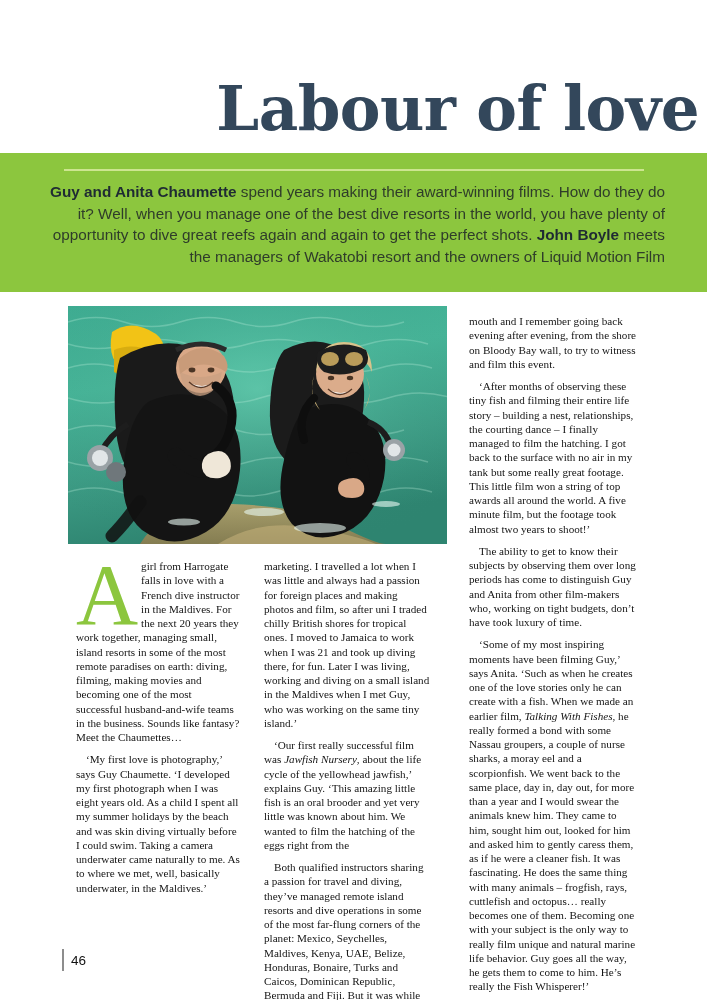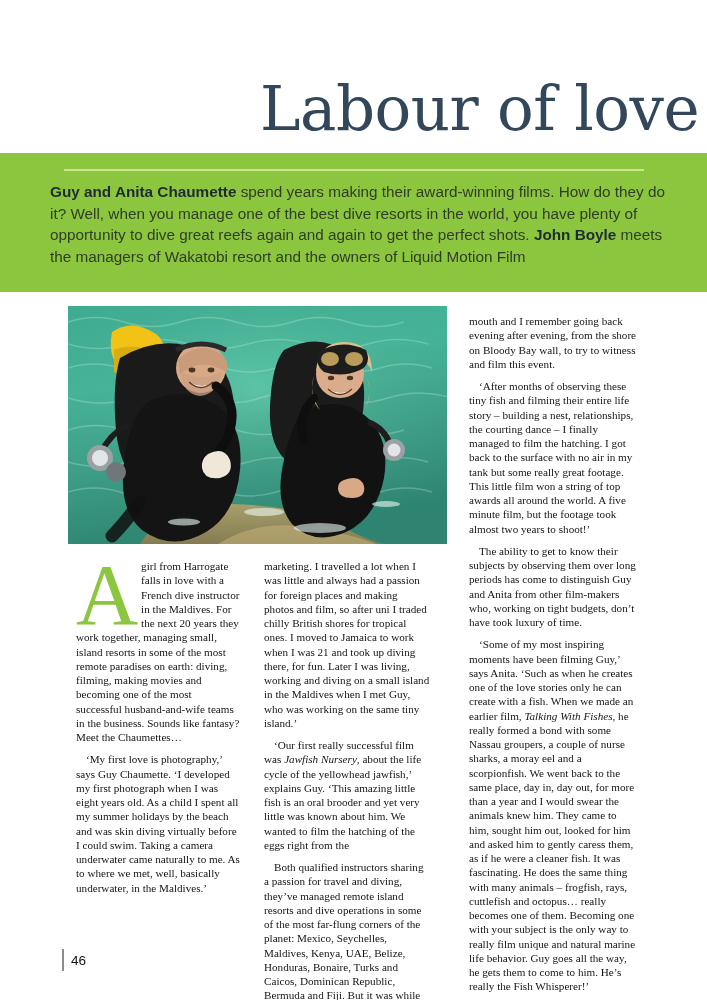--- a/index.html
+++ b/index.html
@@ -24,21 +24,21 @@
     width: 707px;
     height: 153px;
     background: #ffffff;
   }
   .headline {
     position: absolute;
     right: 8px;
     top: 78px;
     margin: 0;
     font-family: "DejaVu Serif", "Liberation Serif", serif;
-    font-weight: normal;
+    font-weight: bold;
     font-size: 61px;
     line-height: 61px;
     letter-spacing: -0.5px;
     color: #33475b;
     white-space: nowrap;
     z-index: 5;
   }
 
   
   .banner {
@@ -61,21 +61,21 @@
   }
   .standfirst {
     position: absolute;
     left: 50px;
     right: 42px;
     top: 28px;
     margin: 0;
     font-family: "Liberation Sans", "DejaVu Sans", sans-serif;
     font-size: 15.3px;
     line-height: 21.6px;
-    text-align: left;
+    text-align: right;
     color: #2f3d2a;
   }
   .standfirst b {
     color: #1f2b33;
     font-weight: bold;
   }
 
   
   .spine {
     position: absolute;

